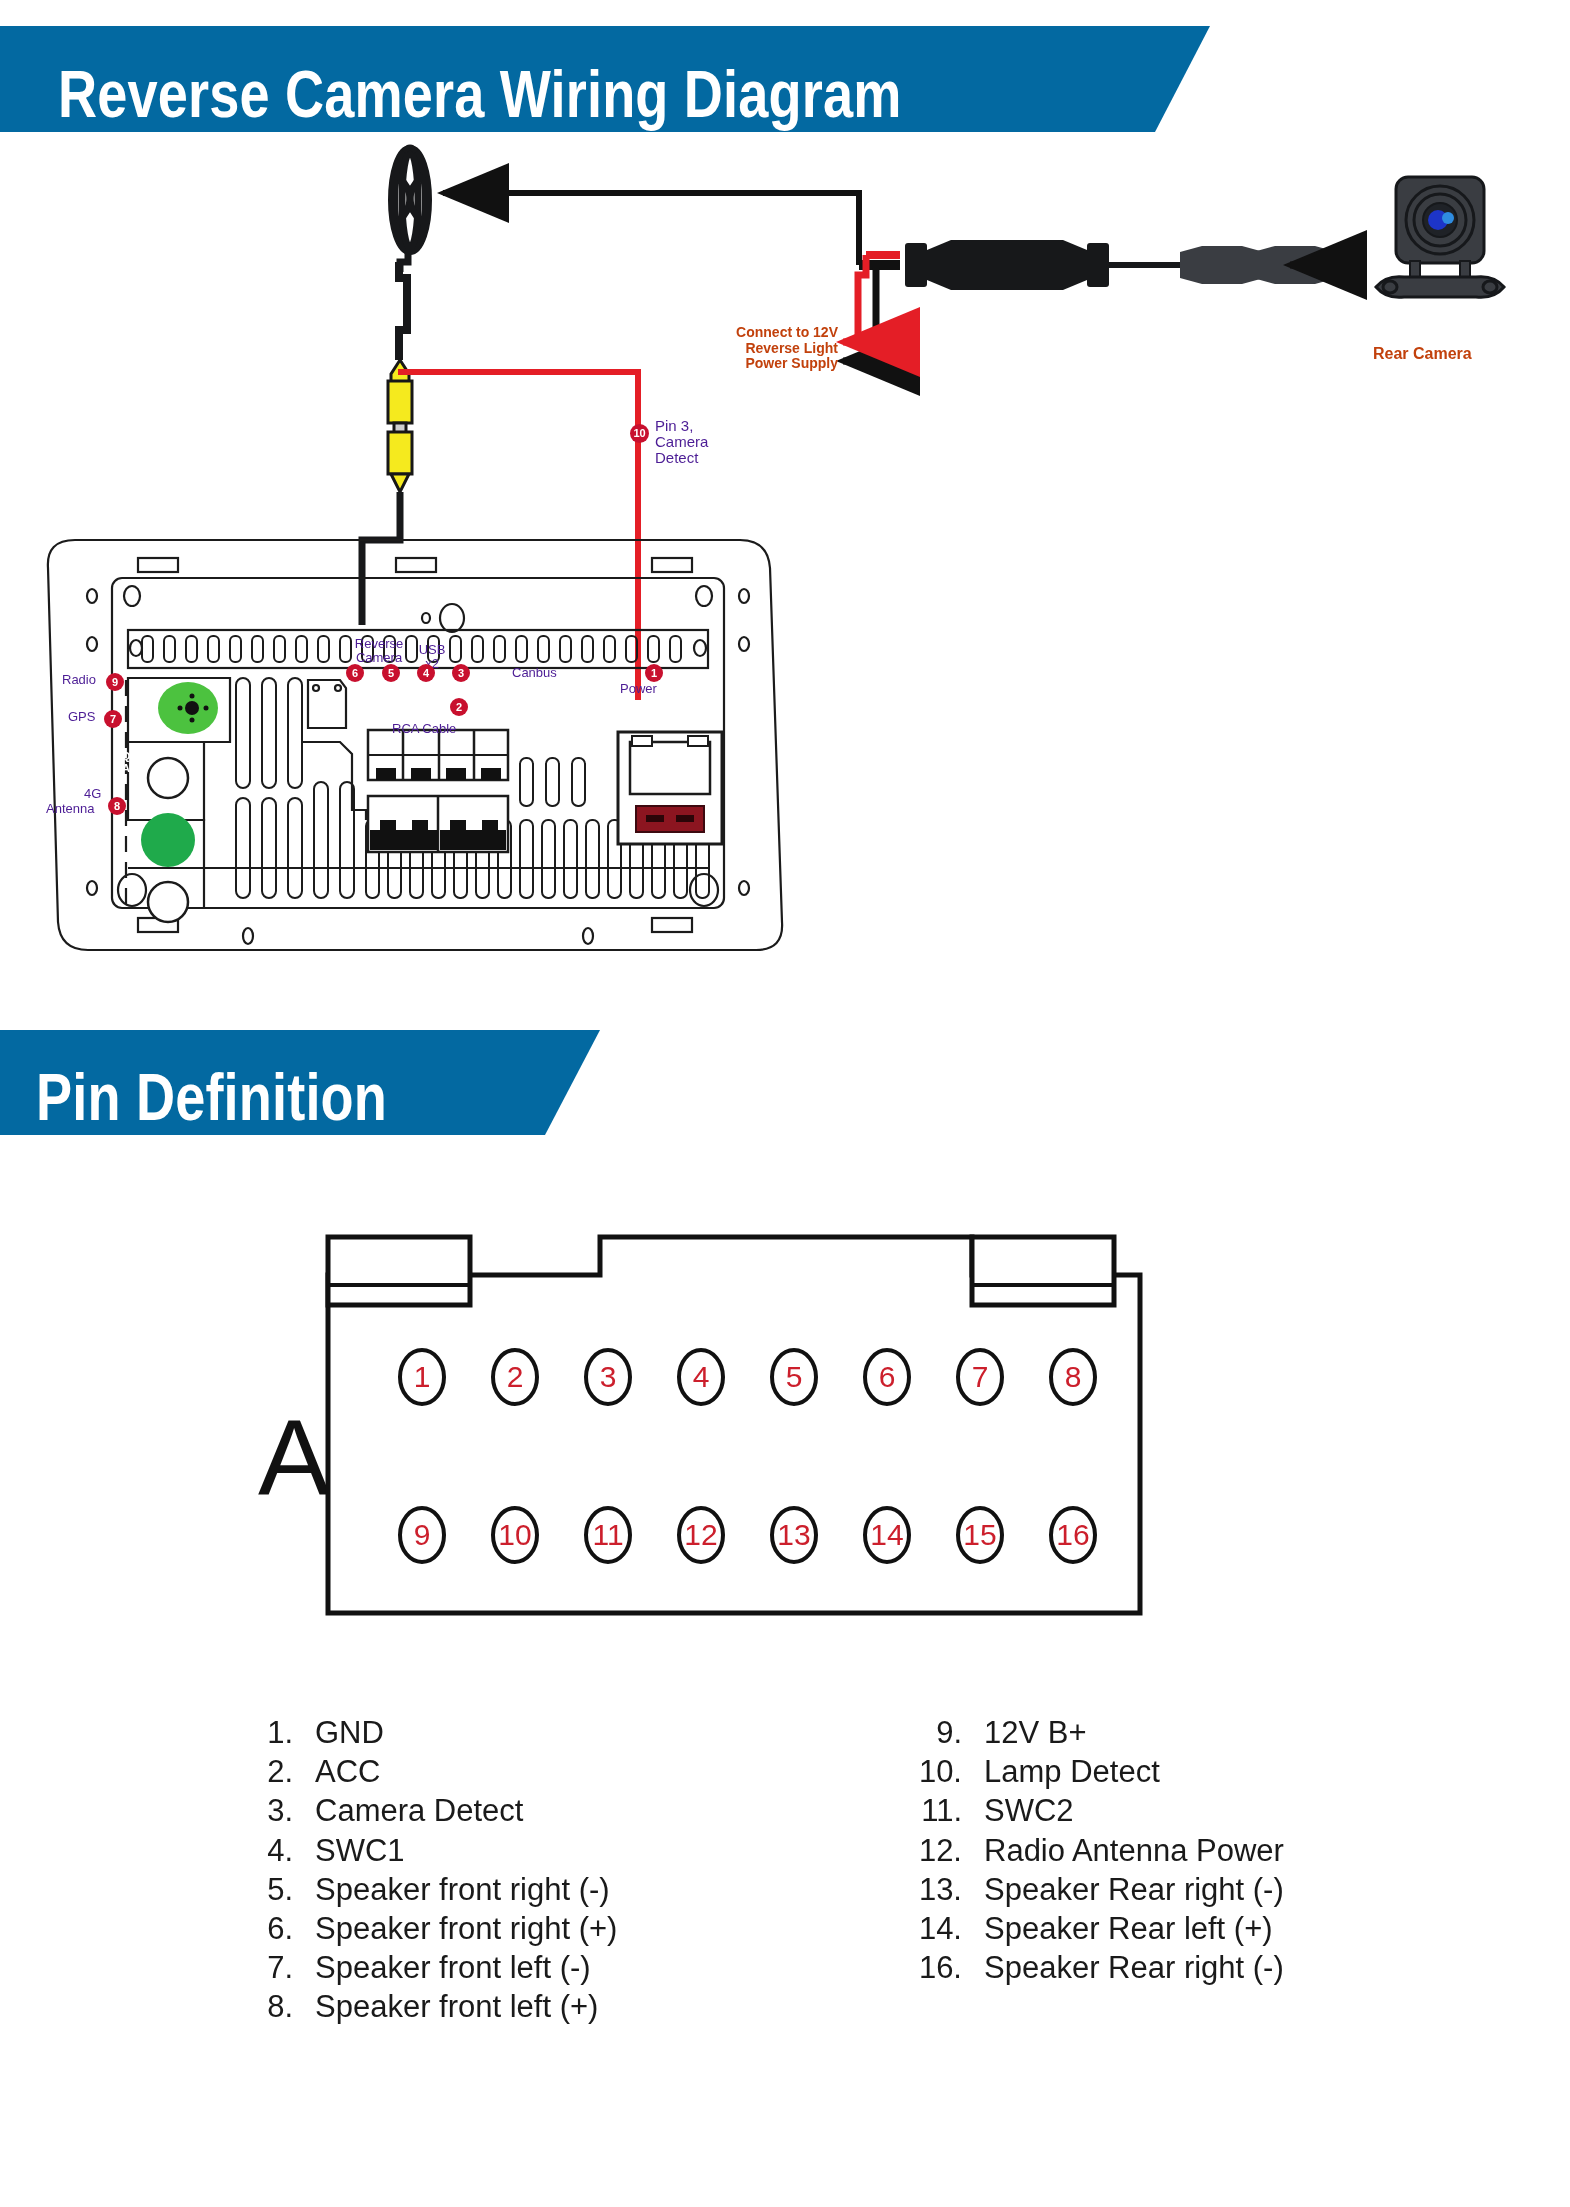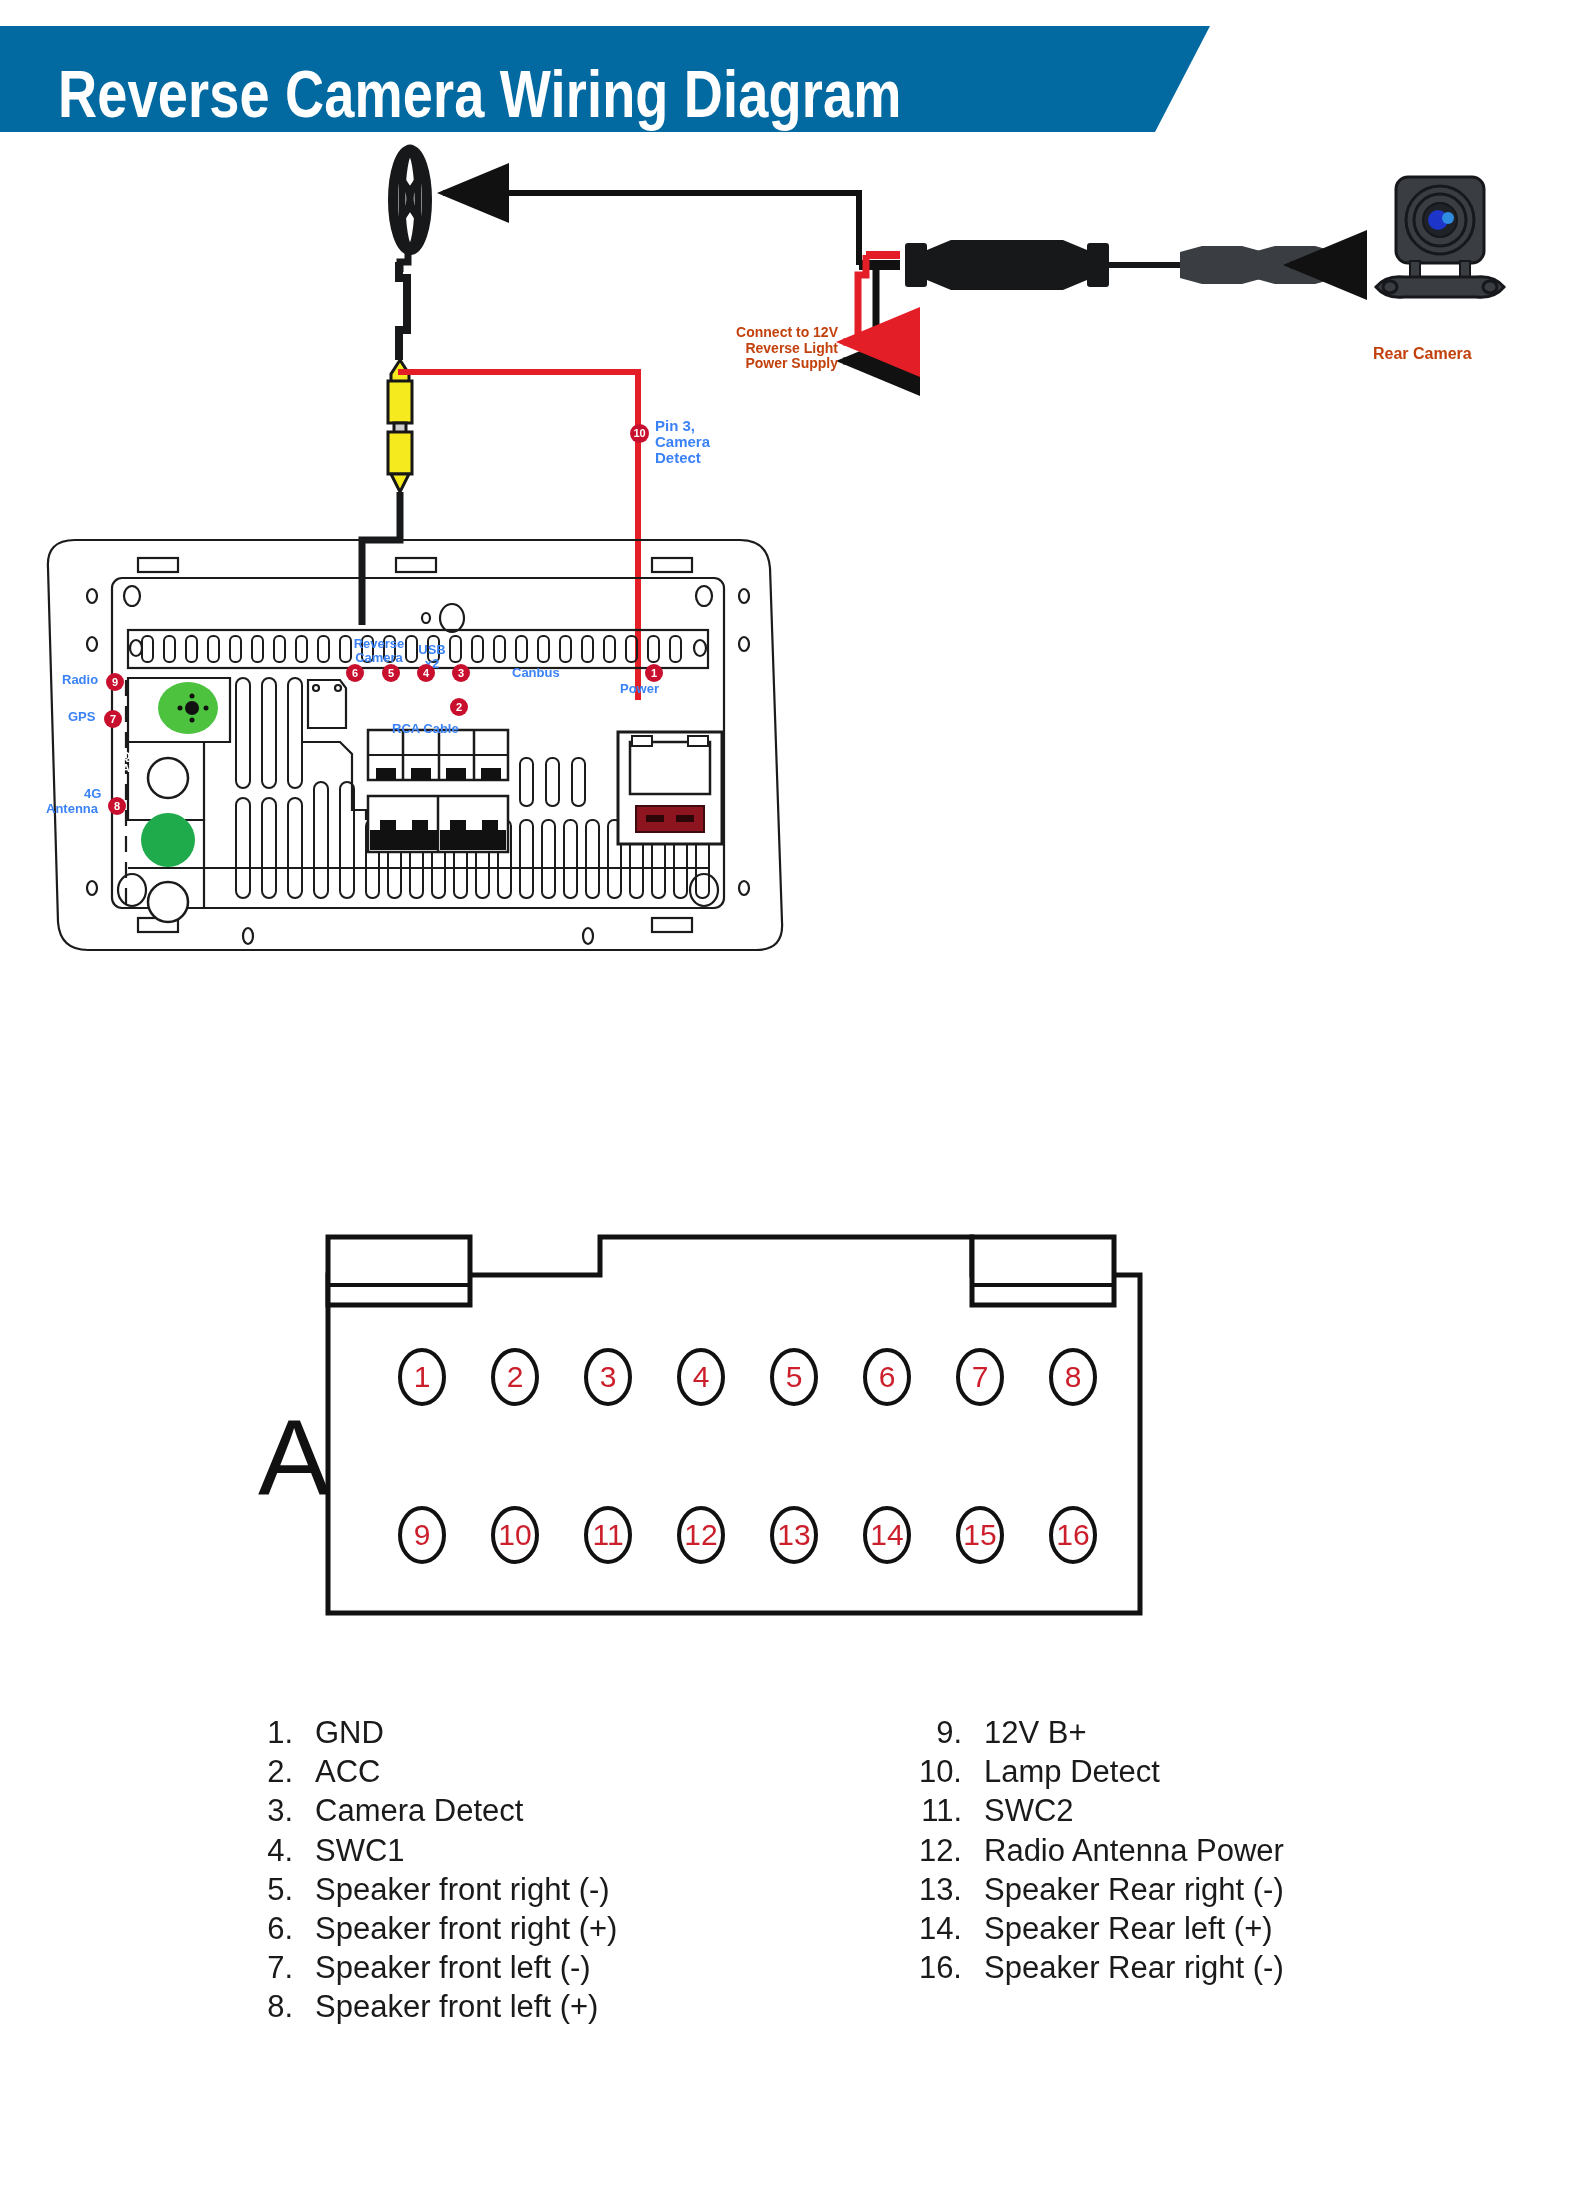--- a/index.html
+++ b/index.html
@@ -15,21 +15,21 @@
        transform:scaleX(.82);transform-origin:left center;white-space:nowrap;}
   #banner-wiring{left:0;top:26px;width:1210px;height:106px;
        clip-path:polygon(0 0, 1210px 0, 1155px 106px, 0 106px);}
   #banner-wiring .btxt{font-size:66px;margin-left:58px;}
   #banner-pin{left:0;top:1030px;width:600px;height:105px;
        clip-path:polygon(0 0, 600px 0, 545px 105px, 0 105px);}
   #banner-pin .btxt{font-size:66px;margin-left:36px;}
 
   
   .abs{position:absolute;}
-  .redtxt{color:#3b82f6;font-weight:bold;line-height:1.08;}
+  .redtxt{color:#4c1d95;font-weight:normal;line-height:1.08;}
   .blktxt{color:#c2410c;font-weight:bold;line-height:1.12;}
   .badge{border-radius:50%;background:#c8102e;color:#fff;
          display:flex;align-items:center;justify-content:center;
          font-weight:bold;line-height:1;}
 
   
   #wire-svg{position:absolute;left:0;top:0;width:1570px;height:1010px;}
 
   
   #unit-svg{position:absolute;left:40px;top:530px;width:760px;height:460px;}
@@ -331,20 +331,23 @@
   <div class="abs badge" style="left:346px;top:664px;width:18px;height:18px;font-size:11px;">6</div>
   <div class="abs badge" style="left:382px;top:664px;width:18px;height:18px;font-size:11px;">5</div>
   <div class="abs badge" style="left:417px;top:664px;width:18px;height:18px;font-size:11px;">4</div>
   <div class="abs badge" style="left:452px;top:664px;width:18px;height:18px;font-size:11px;">3</div>
   <div class="abs badge" style="left:450px;top:698px;width:18px;height:18px;font-size:11px;">2</div>
   <div class="abs badge" style="left:645px;top:664px;width:18px;height:18px;font-size:11px;">1</div>
   <div class="abs badge" style="left:106px;top:673px;width:18px;height:18px;font-size:11px;">9</div>
   <div class="abs badge" style="left:104px;top:710px;width:18px;height:18px;font-size:11px;">7</div>
   <div class="abs badge" style="left:108px;top:797px;width:18px;height:18px;font-size:11px;">8</div>
 
+  <div class="banner" id="banner-pin">
+    <span class="btxt">Pin Definition</span>
+  </div>
 
   <div id="conn-letter">A</div>
 
   <svg id="conn-svg" viewBox="0 0 900 450">
 
     <path d="M78 60 L350 60 L350 22 L722 22 L722 60 L890 60 L890 398 L78 398 z" fill="#fff" stroke="#111" stroke-width="5"></path>
 
     <rect x="78" y="22" width="142" height="68" fill="#fff" stroke="#111" stroke-width="5"></rect>
     <path d="M78 70 L220 70" stroke="#111" stroke-width="4"></path>
 

